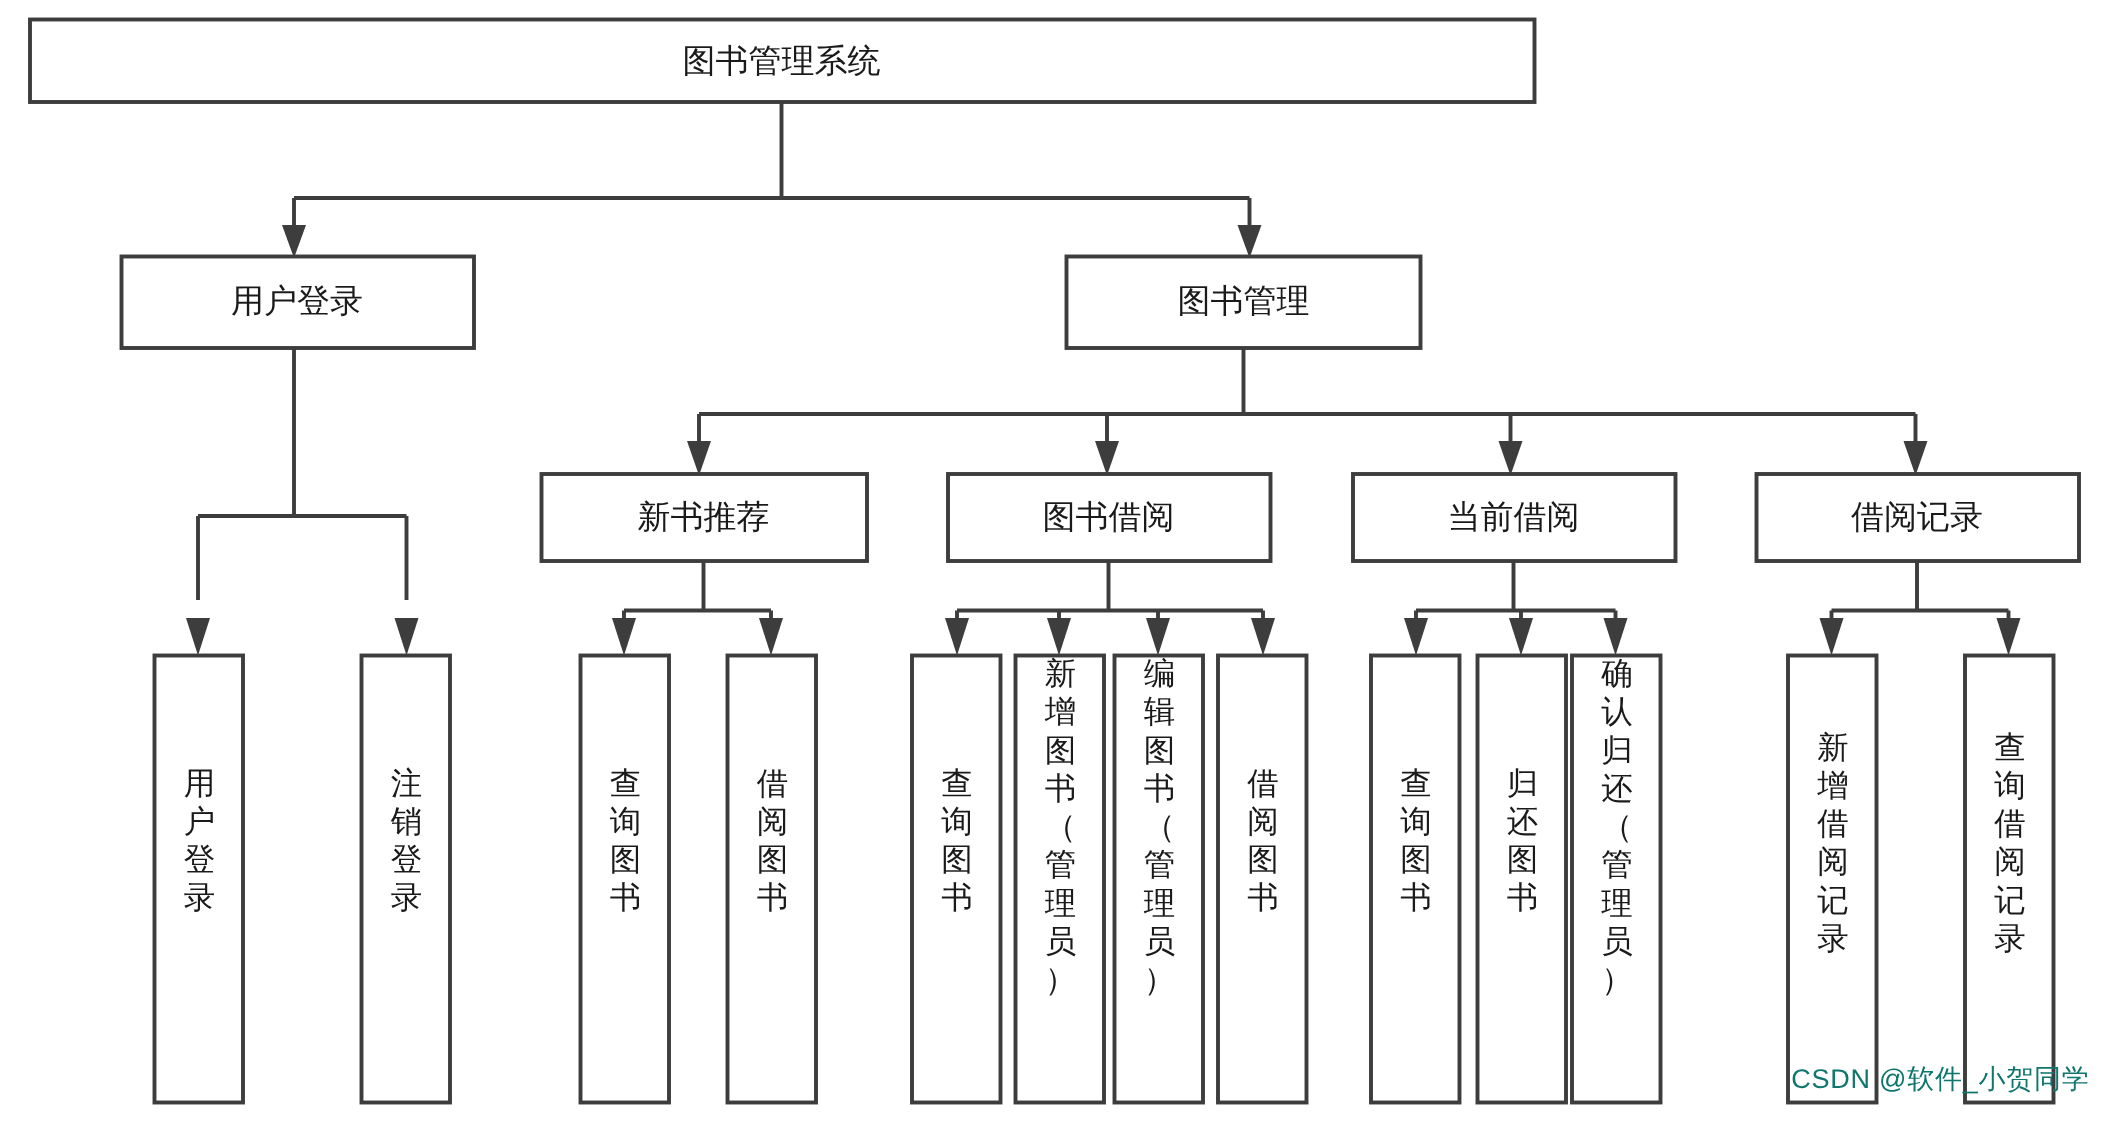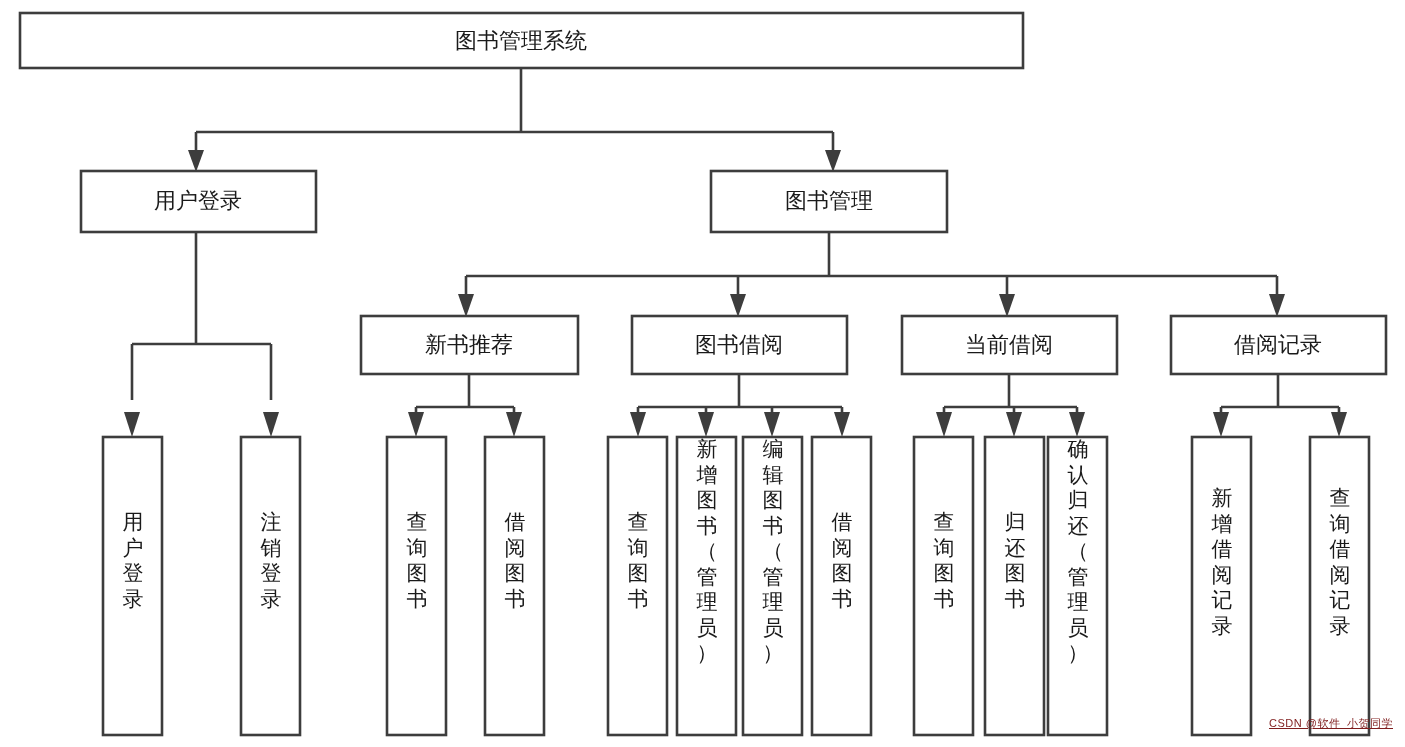--- a/index.html
+++ b/index.html
@@ -46,26 +46,25 @@
     font-family: "Liberation Sans", "DejaVu Sans", sans-serif;
     font-size: 21px;
     fill: #1a1a1a;
     text-anchor: middle;
   }
   .watermark {
     position: absolute;
     right: 12px;
     bottom: 6px;
     font-family: "Liberation Sans", "DejaVu Sans", sans-serif;
-    font-size: 11px;
-    color: #7f1d1d;
+    font-size: 18px;
+    color: #0f766e;
     letter-spacing: 0.5px;
     white-space: nowrap;
     user-select: none;
-    text-decoration: underline;
   }
 </style>
 </head>
 <body>
 
 <div id="diagram-root">
   <svg width="1405" height="747" viewBox="0 0 1405 747" xmlns="http://www.w3.org/2000/svg">
 
     <g>
       <path class="connector" d="M521 68 L521 132 M196 132 L833 132 M196 132 L196 155 M833 132 L833 155"></path>

